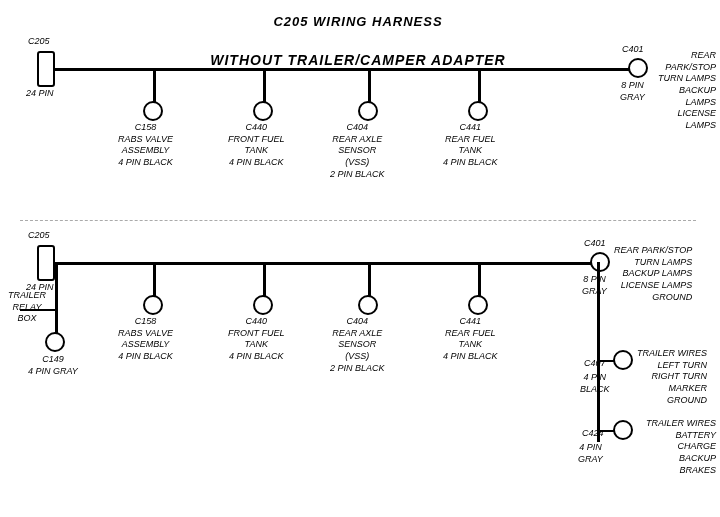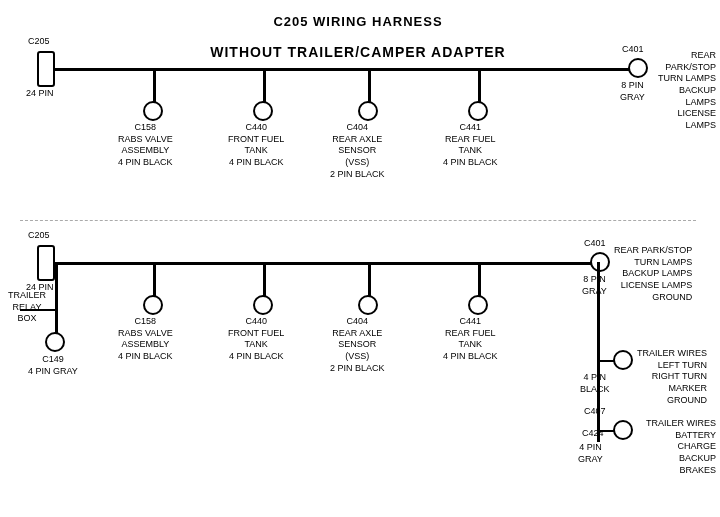--- a/index.html
+++ b/index.html
@@ -19,20 +19,21 @@
       font-weight: bold;
       padding-top: 8px;
       letter-spacing: 1px;
     }
 
     
     .diagram {
       position: relative;
       width: 716px;
       height: 500px;
+      font-style: italic;
     }
 
     
     .section-label {
       font-size: 14px;
       font-weight: bold;
       text-align: center;
       letter-spacing: 1px;
     }
 
@@ -82,21 +83,21 @@
       text-align: right;
     }
   </style>
 </head>
 <body>
 
 <div class="diagram">
 
   <div class="page-title" style="position:absolute;top:6px;left:0;right:0;">C205 WIRING HARNESS</div>
 
-  <div class="section-label" style="position:absolute;top:44px;left:120px;right:120px;">WITHOUT TRAILER/CAMPER ADAPTER</div>
+  <div class="section-label" style="position:absolute;top:52px;left:120px;right:120px;">WITHOUT TRAILER/CAMPER ADAPTER</div>
 
   <div class="h-line" style="top:68px;left:55px;width:590px;"></div>
 
   <div class="rect-connector" style="top:51px;left:37px;"></div>
   <div class="label" style="top:36px;left:28px;">C205</div>
   <div class="label" style="top:88px;left:26px;">24 PIN</div>
 
   <div class="circle" style="top:58px;left:628px;"></div>
   <div class="label" style="top:44px;left:622px;">C401</div>
   <div class="label label-right" style="top:50px;left:652px;line-height:1.3;">REAR PARK/STOP<br>TURN LAMPS<br>BACKUP LAMPS<br>LICENSE LAMPS</div>
@@ -137,21 +138,21 @@
 
   <div class="circle" style="top:252px;left:590px;"></div>
   <div class="label" style="top:238px;left:584px;">C401</div>
   <div class="label label-right" style="top:245px;left:614px;line-height:1.3;">REAR PARK/STOP<br>TURN LAMPS<br>BACKUP LAMPS<br>LICENSE LAMPS<br>GROUND</div>
   <div class="label" style="top:274px;left:582px;">8 PIN<br>GRAY</div>
 
   <div class="v-line" style="top:262px;left:597px;height:180px;"></div>
 
   <div class="h-line" style="top:360px;left:597px;width:18px;height:2px;"></div>
   <div class="circle" style="top:350px;left:613px;"></div>
-  <div class="label" style="top:358px;left:584px;margin-top:48px;">C407</div>
+  <div class="label" style="top:358px;left:584px;">C407</div>
   <div class="label" style="top:372px;left:580px;">4 PIN<br>BLACK</div>
   <div class="label label-right" style="top:348px;left:637px;line-height:1.3;">TRAILER WIRES<br>LEFT TURN<br>RIGHT TURN<br>MARKER<br>GROUND</div>
 
   <div class="h-line" style="top:430px;left:597px;width:18px;height:2px;"></div>
   <div class="circle" style="top:420px;left:613px;"></div>
   <div class="label" style="top:428px;left:582px;">C424</div>
   <div class="label" style="top:442px;left:578px;">4 PIN<br>GRAY</div>
   <div class="label label-right" style="top:418px;left:637px;line-height:1.3;">TRAILER WIRES<br>BATTERY CHARGE<br>BACKUP<br>BRAKES</div>
 
   <div class="v-line" style="top:262px;left:153px;height:35px;"></div>

